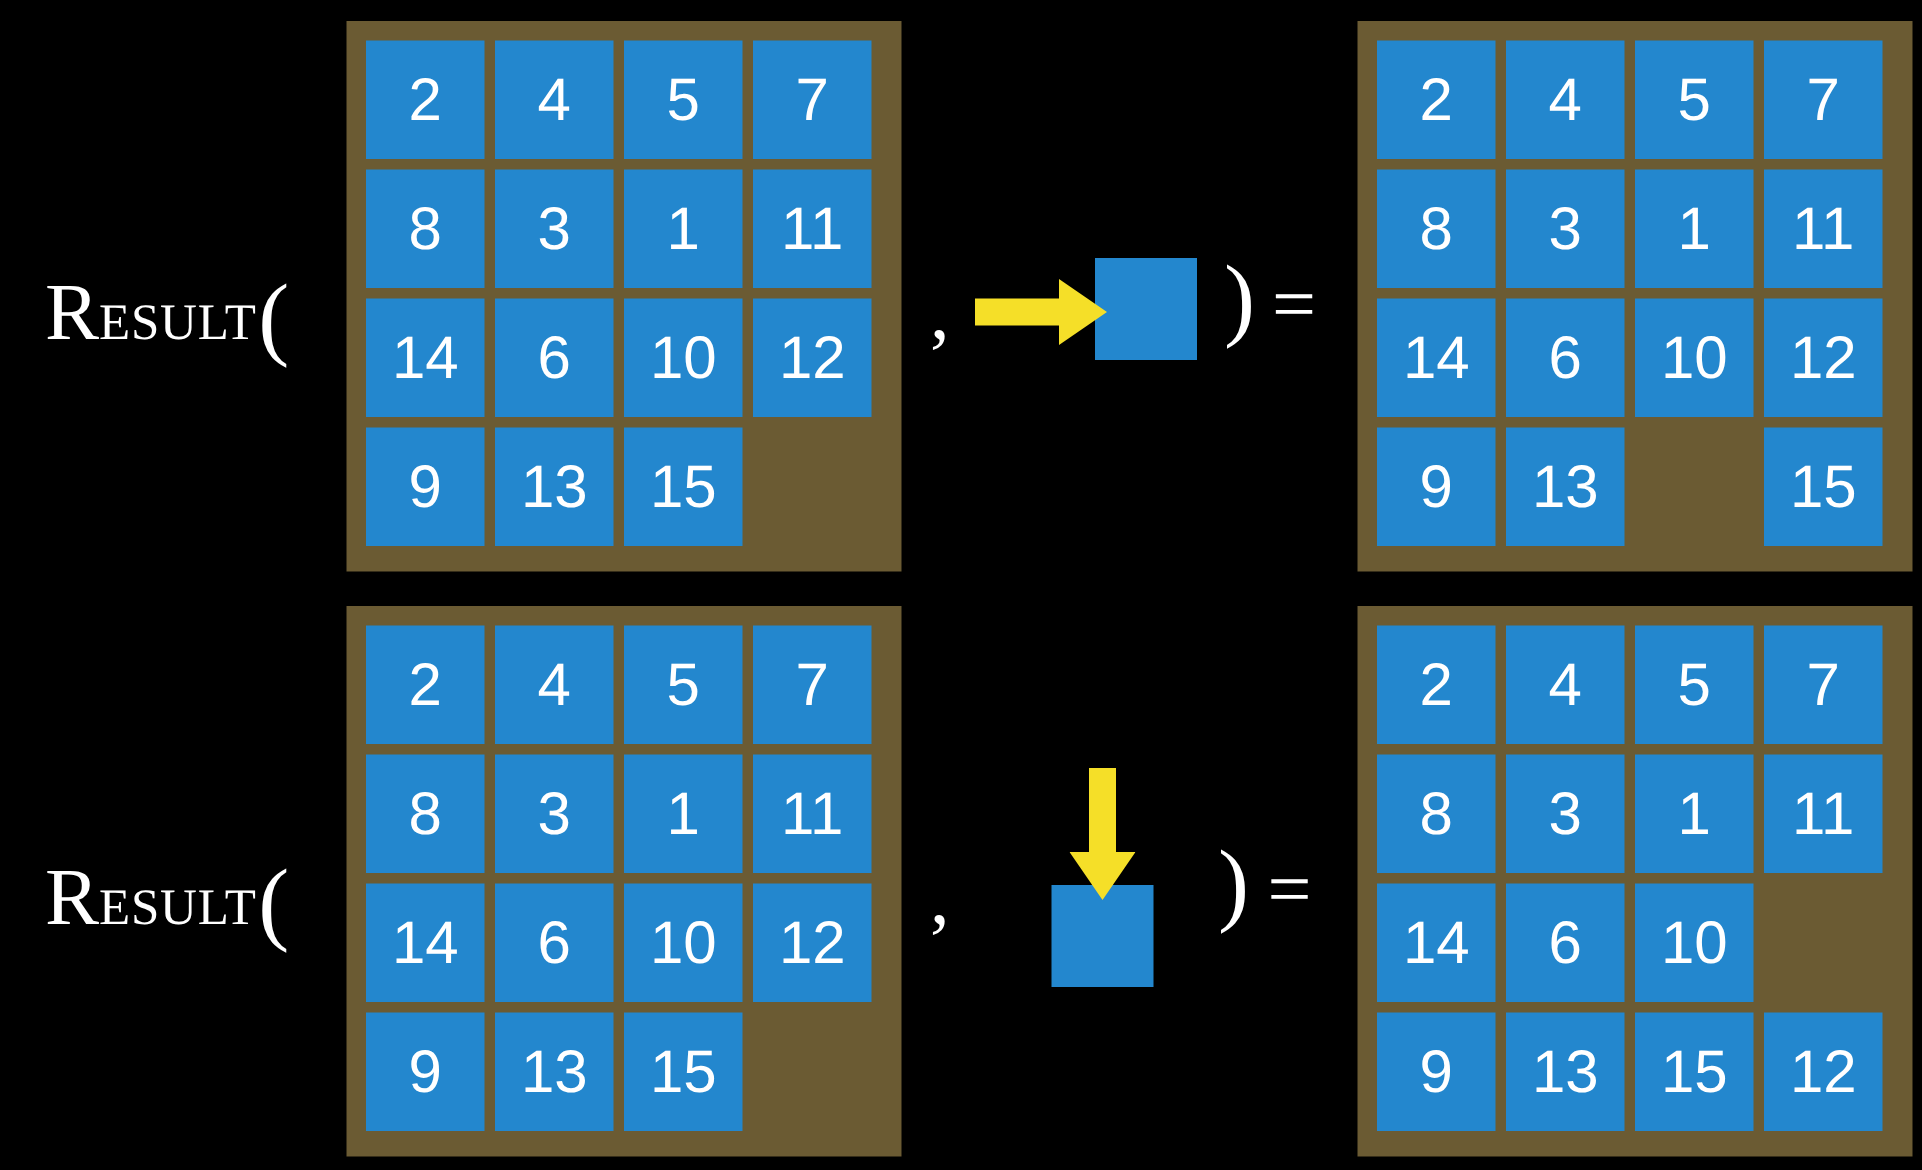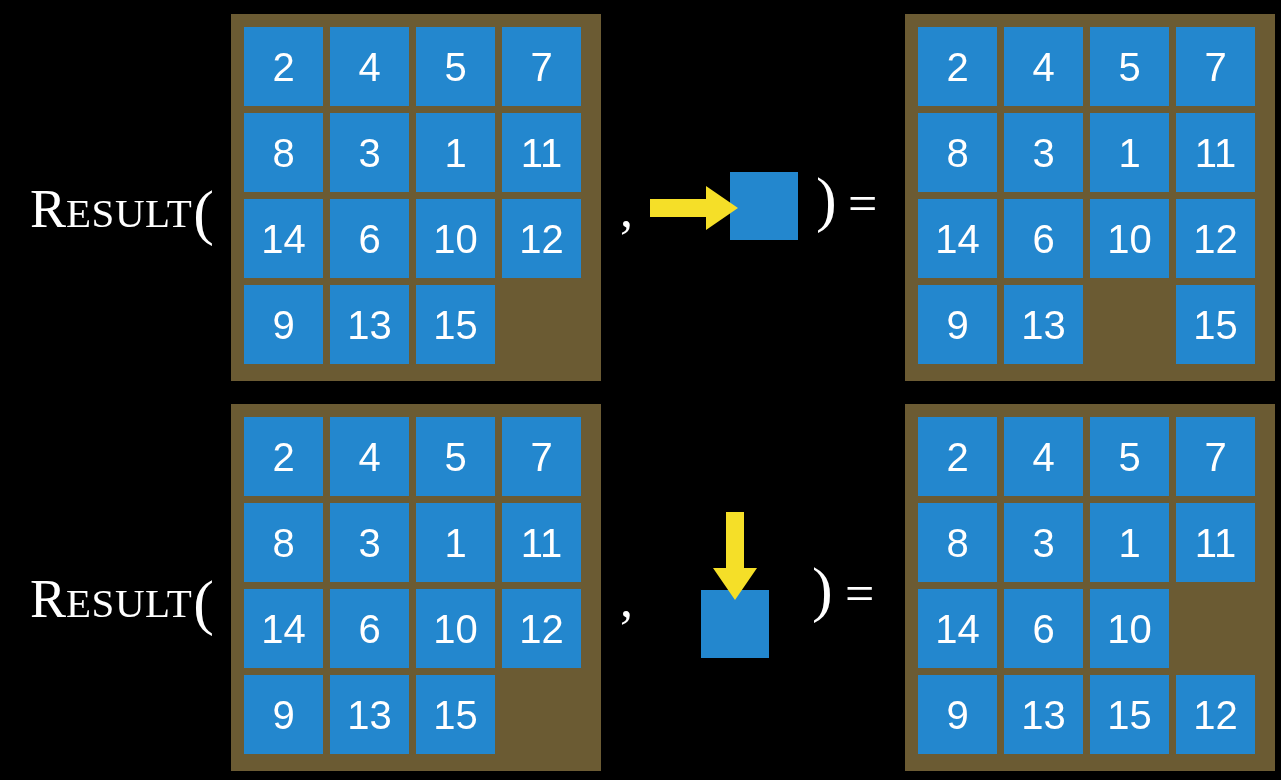--- a/index.html
+++ b/index.html
@@ -30,21 +30,21 @@
     color: #ffffff;
     font-family: "Liberation Serif", serif;
     white-space: nowrap;
     line-height: 1;
     user-select: none;
   }
   .result-label .cap {
     font-size: 54px;
   }
   .result-label .smallcaps {
-    font-size: 41px;
+    font-size: 34px;
     letter-spacing: 0.5px;
   }
   .result-label .paren {
     font-size: 62px;
     position: relative;
     top: 6px;
     left: 1px;
   }
 
   

